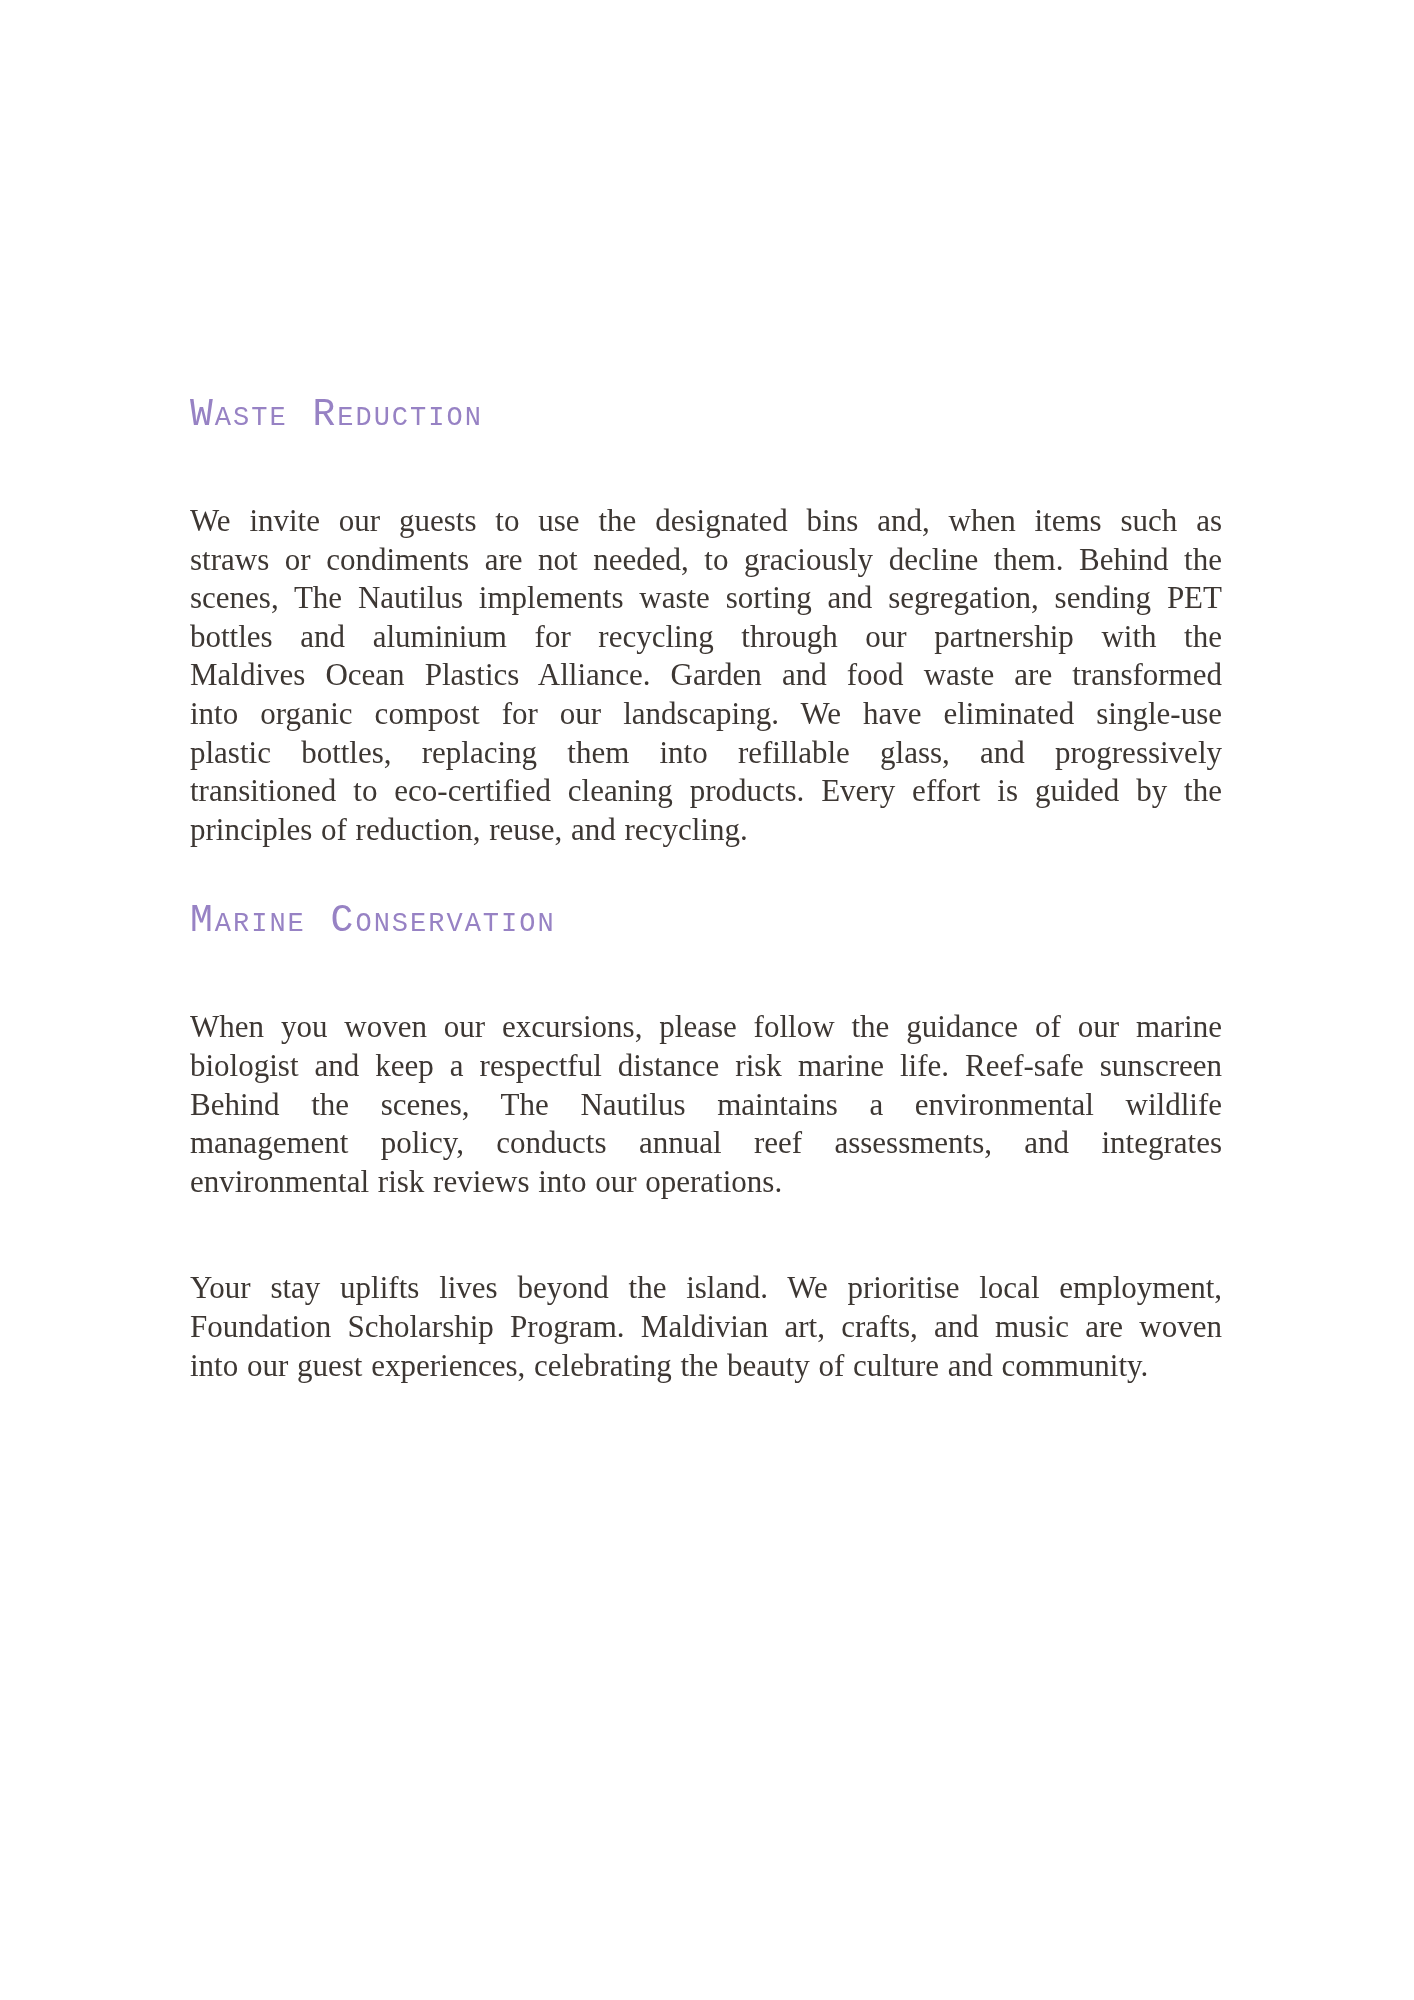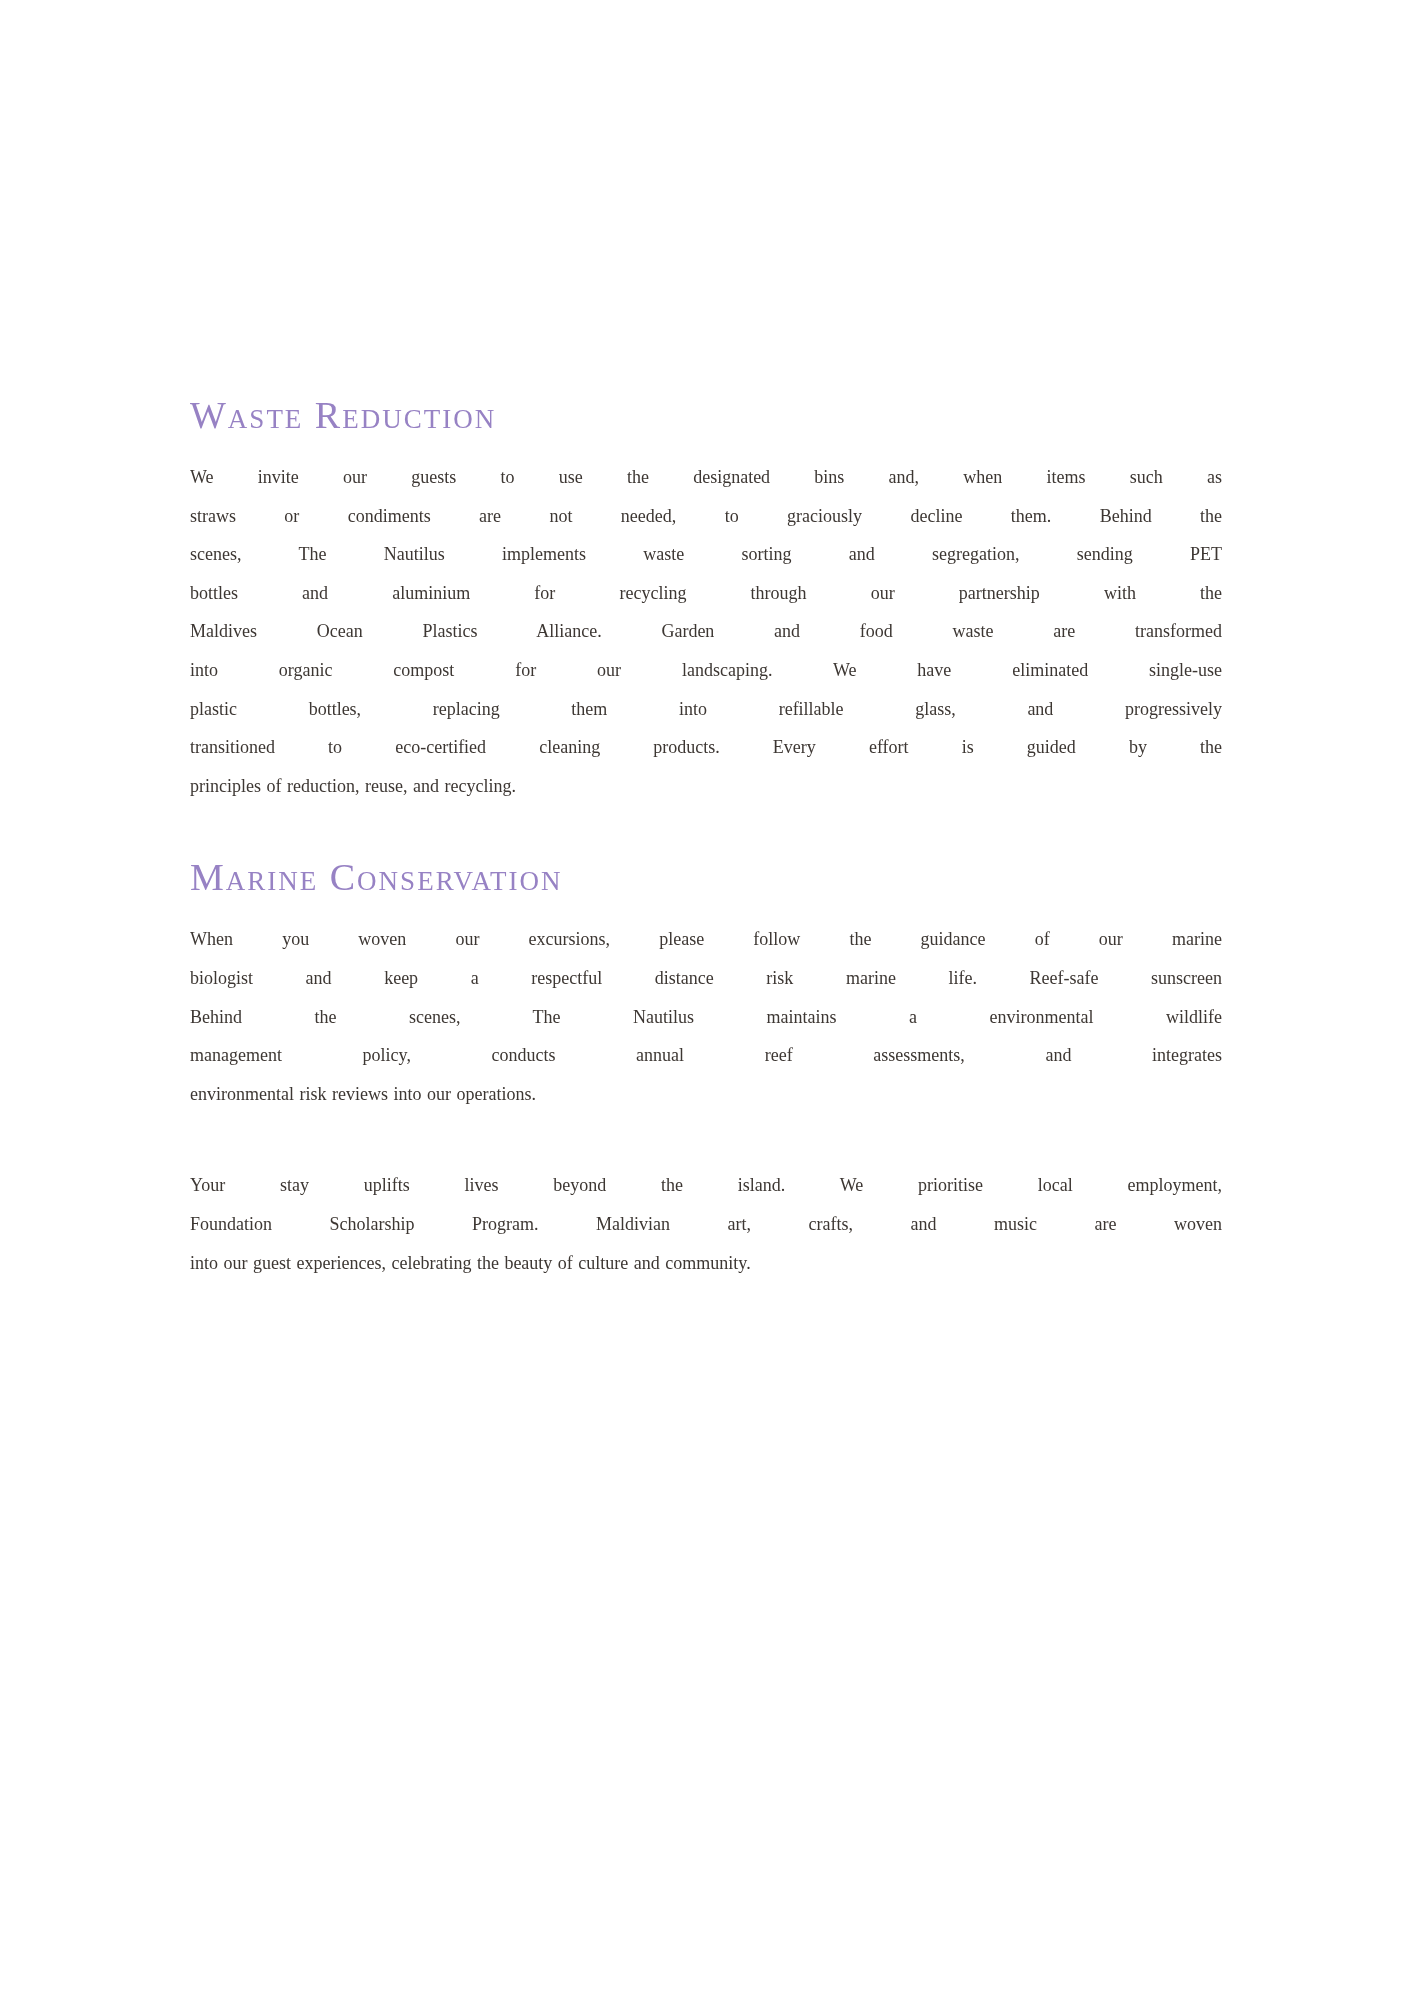--- a/index.html
+++ b/index.html
@@ -27,25 +27,26 @@
   .section + .section { margin-top: 53px; }
   .section h2 {
     margin: 0;
     padding: 0;
     font-size: 38px;
     line-height: 38px;
     font-weight: normal;
     font-variant: small-caps;
     letter-spacing: 2px;
     color: var(--heading-color);
+    font-family: Liberation Mono, monospace;
   }
   .section .para {
-    margin-top: 24px;
+    margin-top: 68px;
     color: var(--body-color);
-    font-size: 18px;
+    font-size: 31px;
   }
   .para .line {
     text-align: justify;
     text-align-last: justify;
     text-justify: inter-word;
     line-height: 38.6px;
     word-spacing: 1px;
   }
   .para .line:last-child {
     text-align-last: left;

